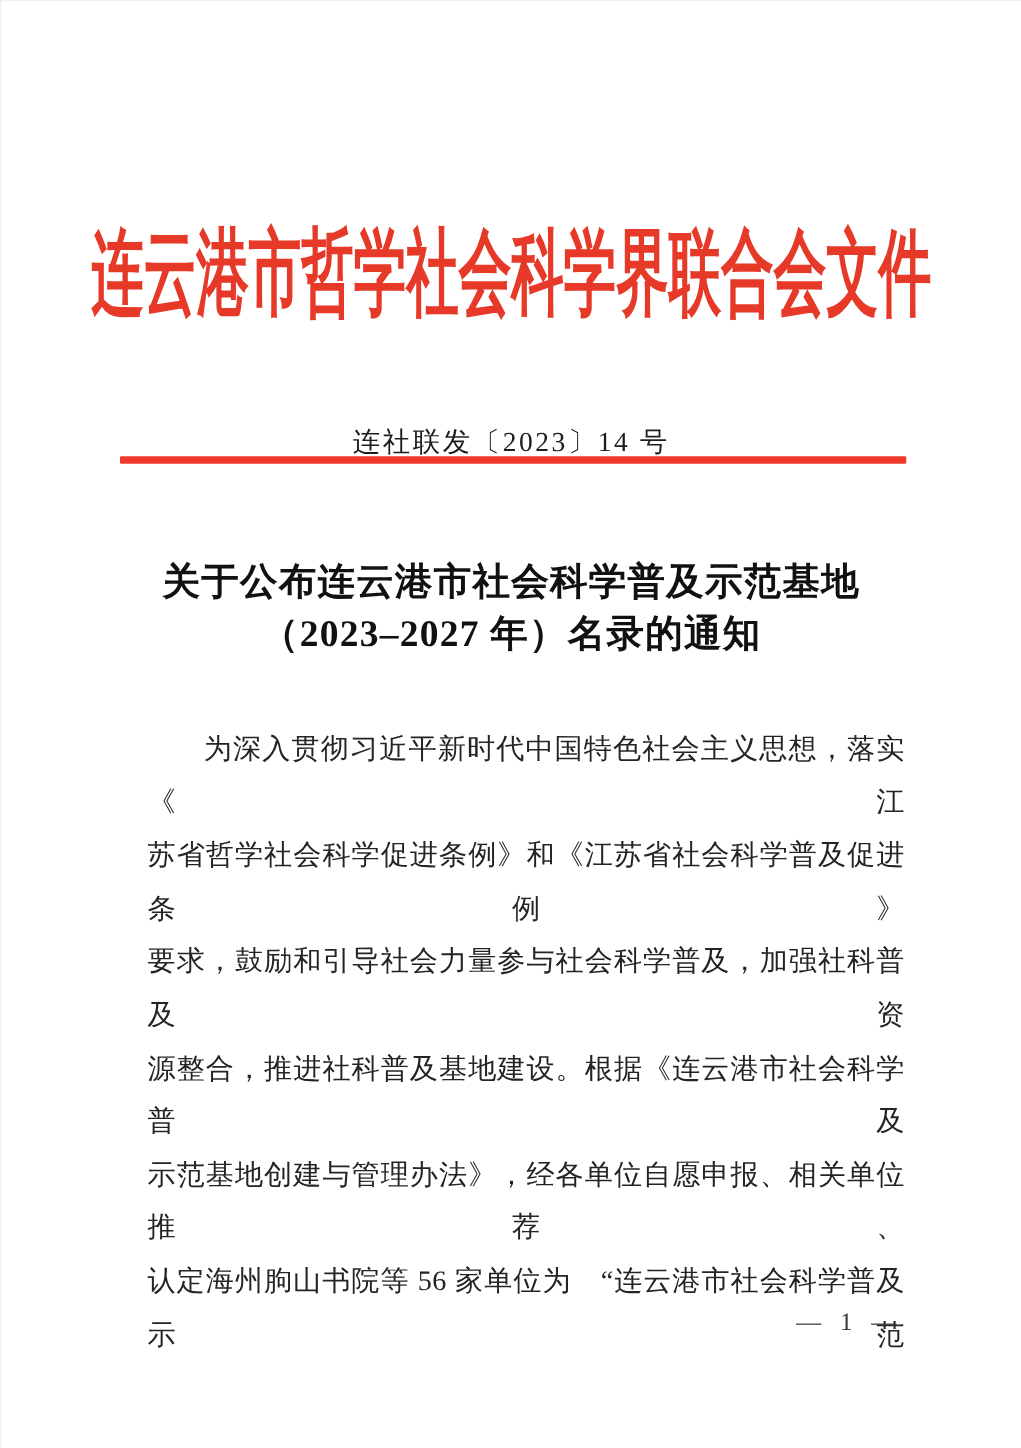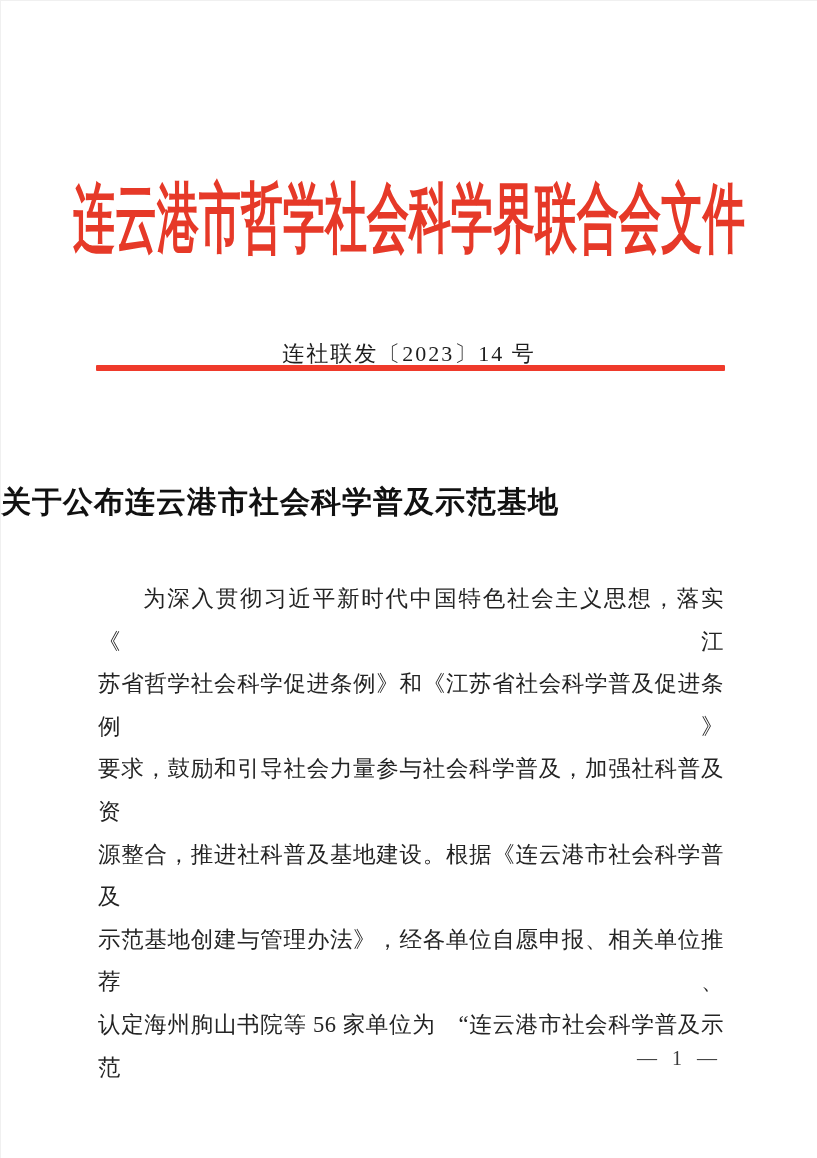--- a/index.html
+++ b/index.html
@@ -66,46 +66,46 @@
     background: #ef3a2b;
     border-radius: 1px;
   }
 
   
   .doc-title {
     position: absolute;
     top: 444px;
     left: 0;
     right: 0;
-    text-align: left;
+    text-align: center;
     font-weight: bold;
     font-size: 30px;
     line-height: 42px;
     letter-spacing: 1px;
     color: #111111;
-    margin-top: 36px;
   }
 
   
   .body-block {
     position: absolute;
     top: 577px;
     left: 97px;
     width: 626px;
     font-size: 22.5px;
     line-height: 42.6px;
     letter-spacing: 0.5px;
     color: #242424;
   }
   .line {
     text-align: justify;
     white-space: normal;
   }
   .line.fill {
     text-align-last: justify;
+    margin-left: 20px;
   }
   .line.indent {
     text-indent: 2em;
   }
 
   
   .page-number {
     position: absolute;
     top: 1046px;
     right: 95px;
@@ -123,20 +123,21 @@
   <div class="banner">
     <span class="banner-text">连云港市哲学社会科学界联合会文件</span>
   </div>
 
   <div class="doc-number">连社联发〔2023〕14 号</div>
 
   <div class="red-rule"></div>
 
   <div class="doc-title">
     <div>关于公布连云港市社会科学普及示范基地</div>
+    <div>（2023–2027 年）名录的通知</div>
   </div>
 
   <div class="body-block">
     <div class="line indent fill">为深入贯彻习近平新时代中国特色社会主义思想，落实《江</div>
     <div class="line fill">苏省哲学社会科学促进条例》和《江苏省社会科学普及促进条例》</div>
     <div class="line fill">要求，鼓励和引导社会力量参与社会科学普及，加强社科普及资</div>
     <div class="line fill">源整合，推进社科普及基地建设。根据《连云港市社会科学普及</div>
     <div class="line fill">示范基地创建与管理办法》，经各单位自愿申报、相关单位推荐、</div>
     <div class="line fill">认定海州朐山书院等 56 家单位为　“连云港市社会科学普及示范</div>
 

